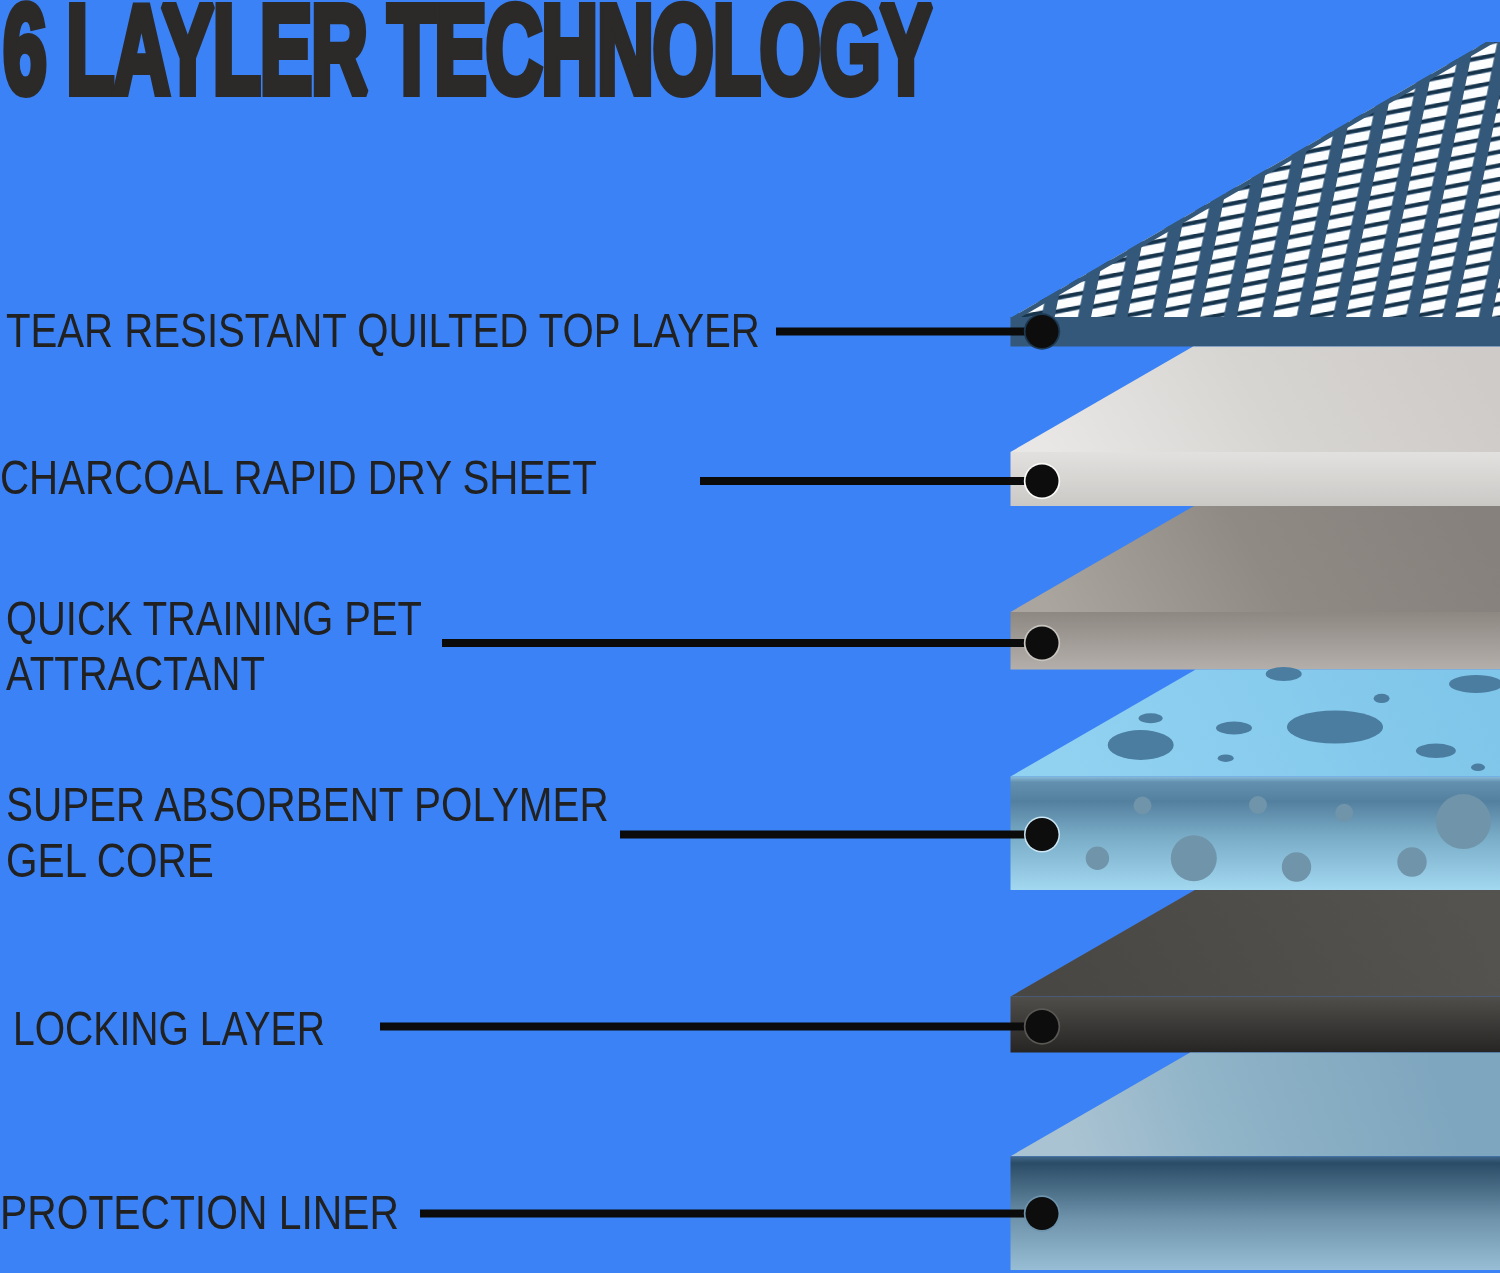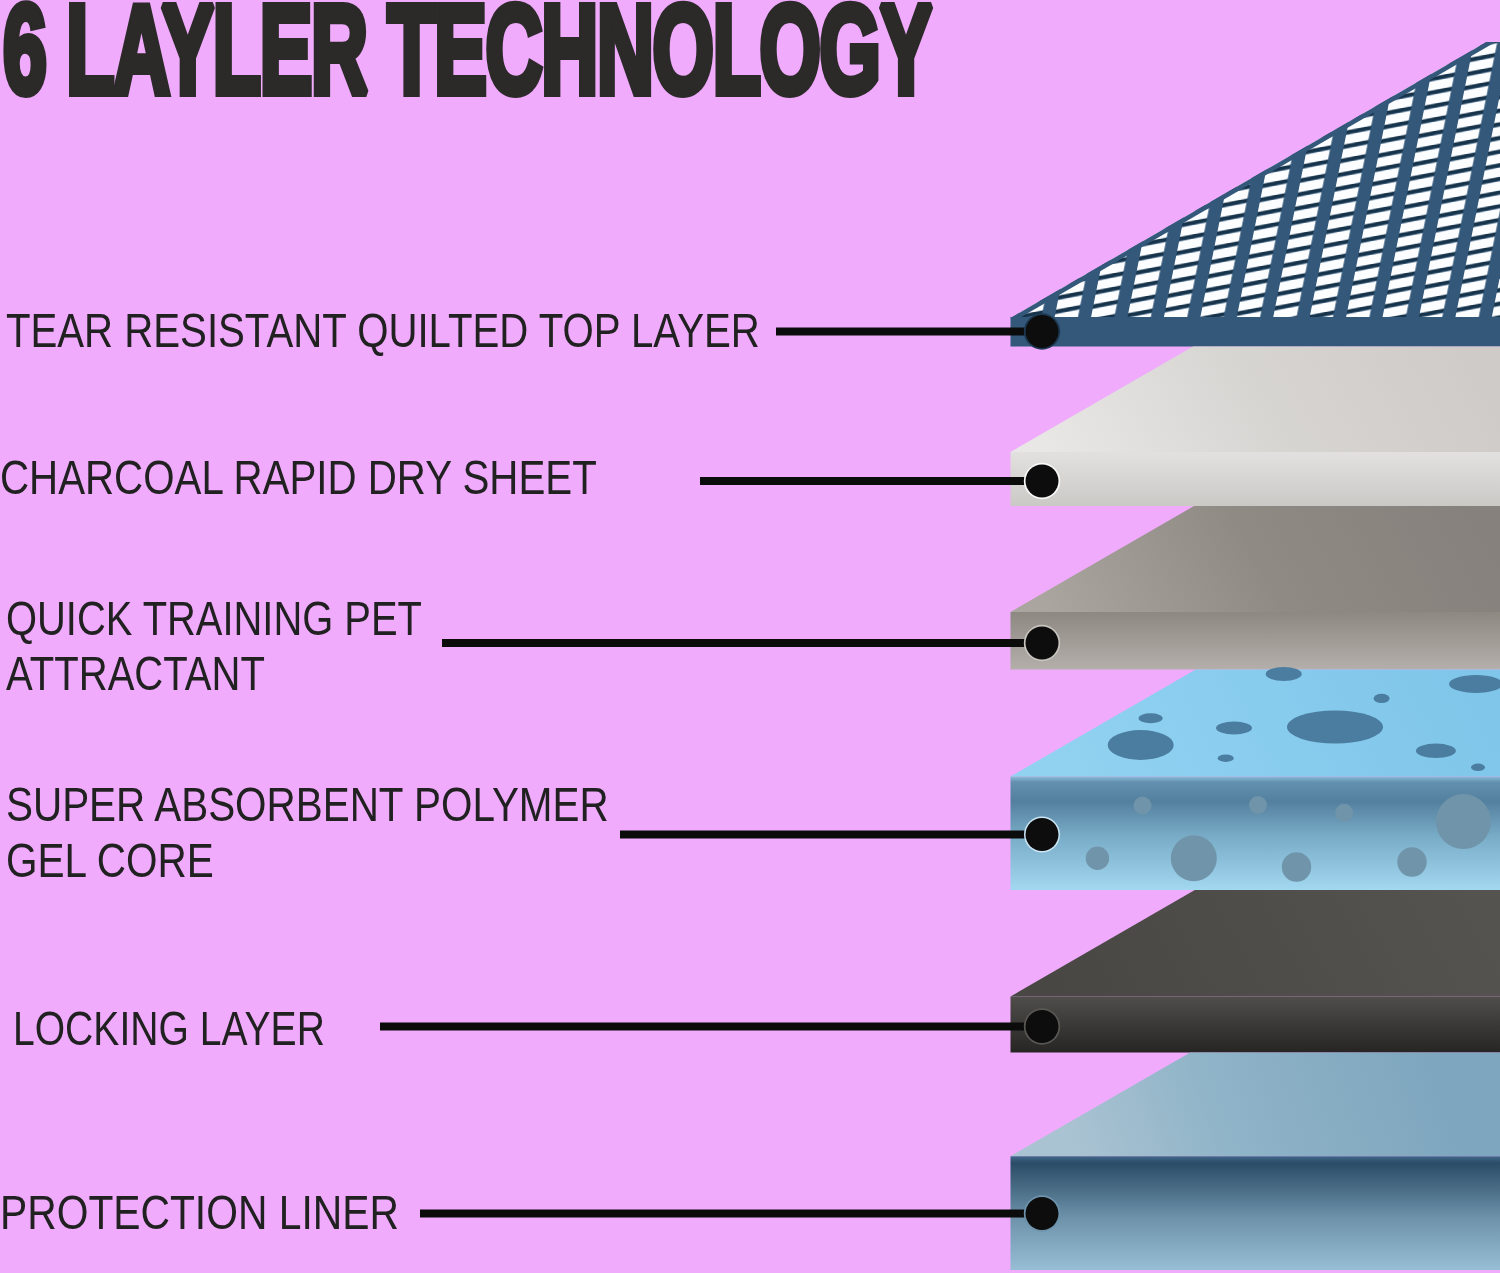--- a/index.html
+++ b/index.html
@@ -1,16 +1,16 @@
 <!DOCTYPE html>
 <html><head>
 <meta charset="utf-8">
 <style>
 html,body{margin:0;padding:0;background:#ffffff;}
-#stage{position:relative;width:1500px;height:1273px;overflow:hidden;background:#f0abfc;
+#stage{position:relative;width:1500px;height:1273px;overflow:hidden;background:#3b82f6;
   font-family:"Liberation Sans", sans-serif;}
 </style>
 </head>
 <body>
 <div id="stage">
 <svg width="1500" height="1273" viewBox="0 0 1500 1273">
 <defs>
   <pattern id="mesh" width="37.5" height="14.2" patternUnits="userSpaceOnUse" patternTransform="matrix(1,-0.142,-0.2,1,1018,318)">
     <rect x="-0.5" y="-0.5" width="38.5" height="15.2" fill="#33587a"></rect>
     <polygon points="0,11.2 24,9.95 24,13.55 0,14.8" fill="#16334a"></polygon>

